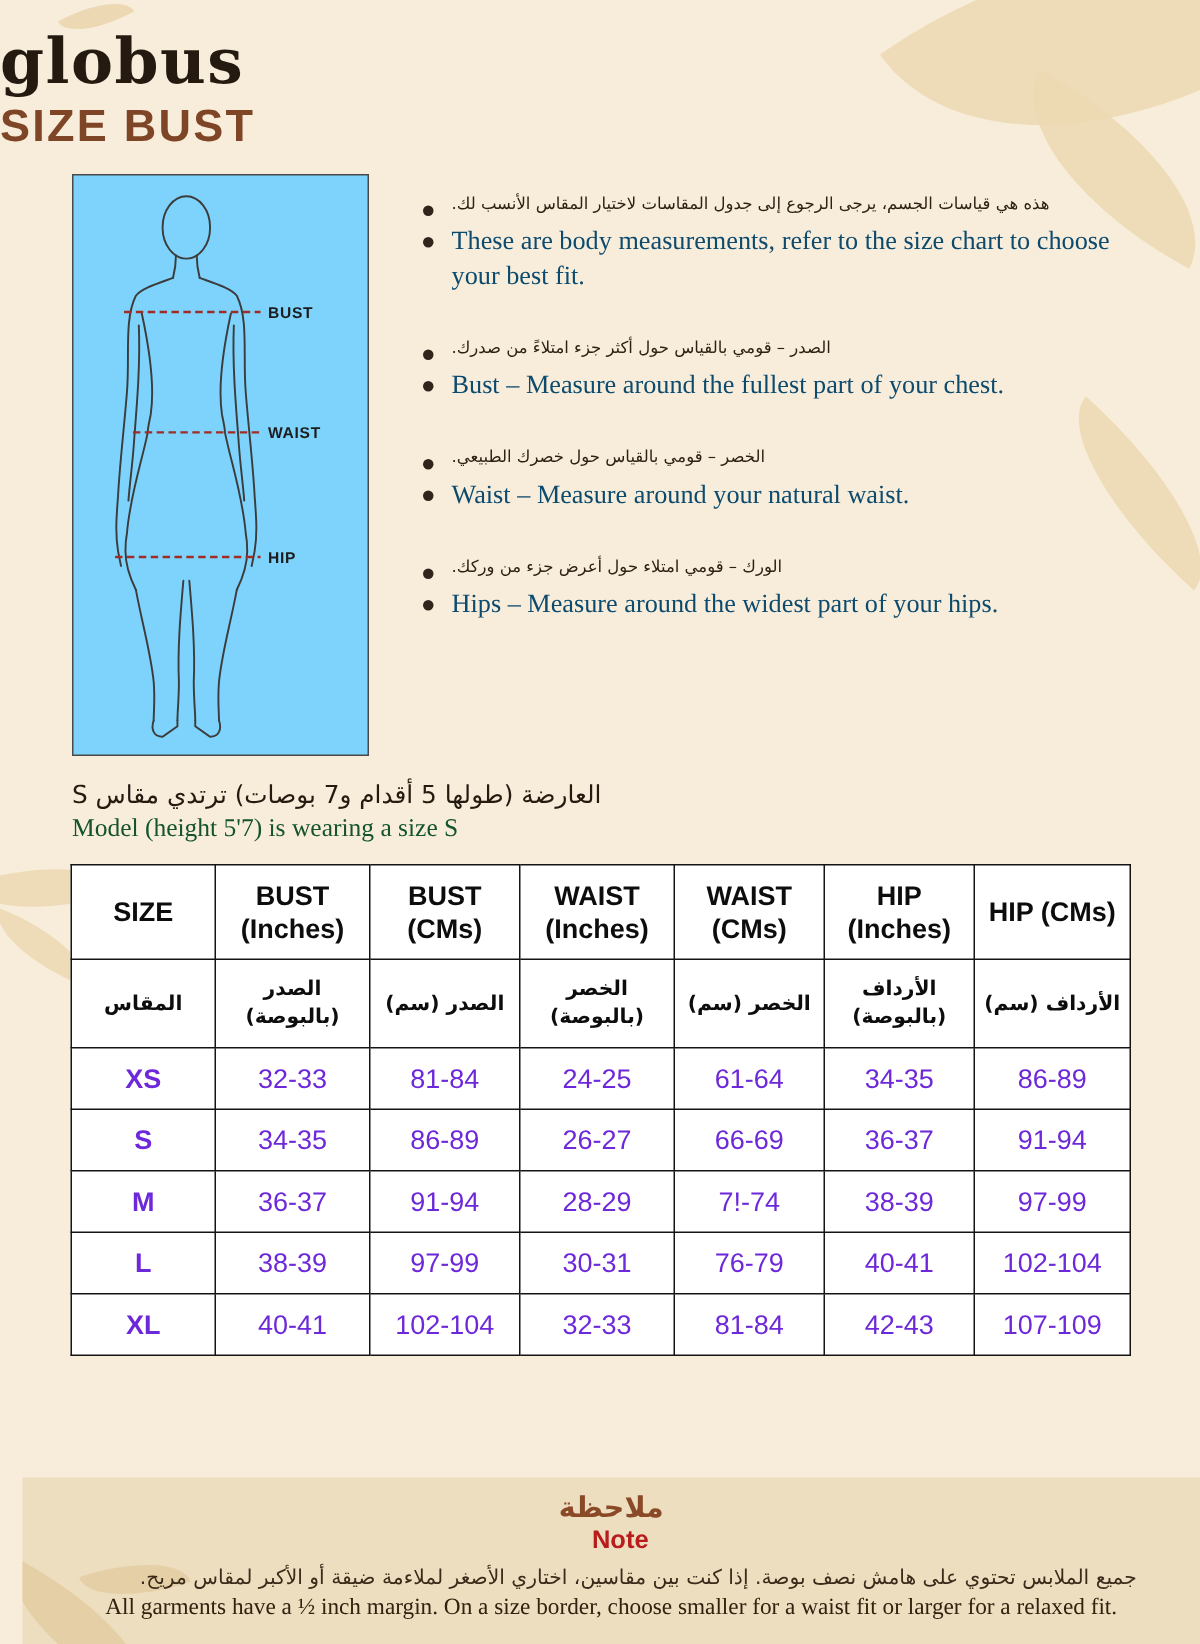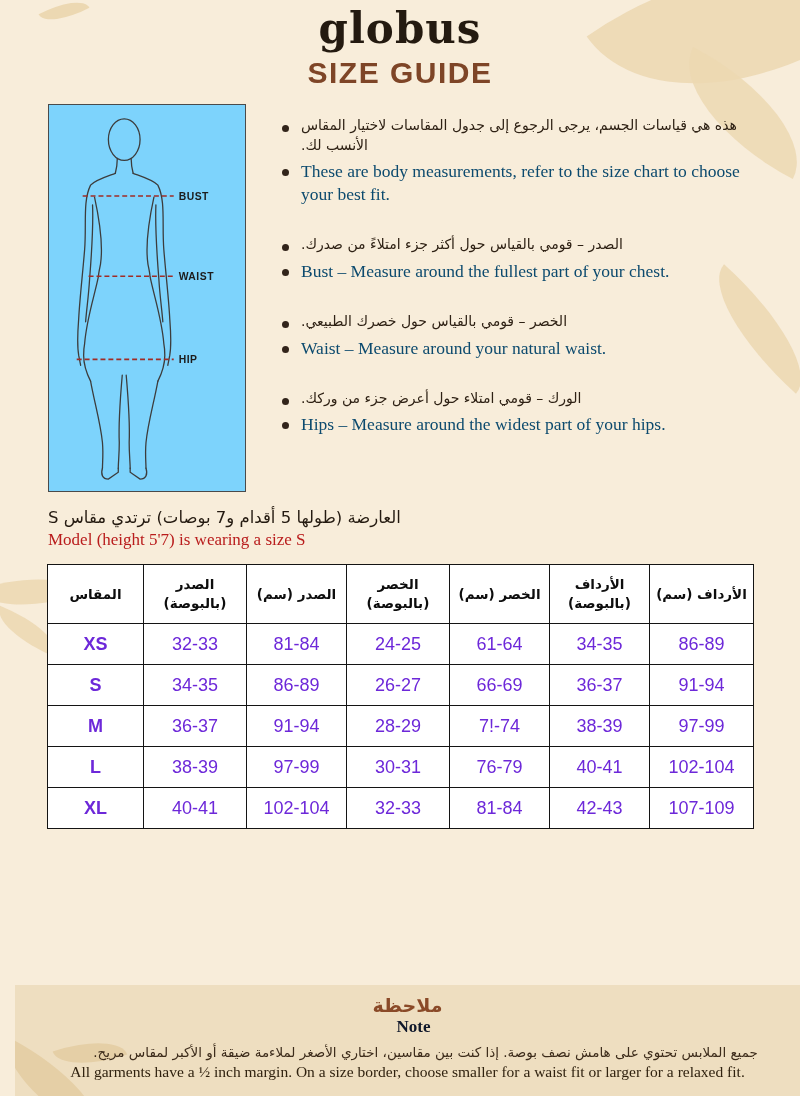--- a/index.html
+++ b/index.html
@@ -23,21 +23,21 @@
   .leaf-tl   { left:40px;  top:2px;    width:48px;  height:18px; transform:rotate(-28deg); }
   .leaf-tr1  { right:-48px; top:-46px; width:240px; height:150px; transform:rotate(-35deg); opacity:.9; }
   .leaf-tr2  { right:-18px; top:78px;  width:150px; height:70px;  transform:rotate(28deg); opacity:.85; }
   .leaf-rm   { right:-30px; top:305px; width:140px; height:48px;  transform:rotate(42deg); opacity:.9; }
   .leaf-lm1  { left:-18px;  top:575px; width:95px;  height:34px;  transform:rotate(-16deg); opacity:.9; }
   .leaf-lm2  { left:-8px;   top:618px; width:72px;  height:27px;  transform:rotate(22deg); opacity:.9; }
 
   .content { position:relative; z-index:1; }
 
   
-  .header { text-align:center; padding-top:8px; }
+  .header { text-align:left; padding-top:20px; }
   .brand {
     font-family:"DejaVu Serif", serif;
     font-weight:700; font-size:42px; line-height:1;
     color:#241a10; letter-spacing:1px;
   }
   .title {
     font-family:"Liberation Sans", sans-serif;
     font-weight:700; font-size:30px; letter-spacing:1.5px;
     color:#7e4527; margin-top:6px;
   }
@@ -53,39 +53,39 @@
   .bullets { flex:1; margin-left:36px; padding-top:12px; }
   .group { margin-bottom:29px; }
   .line { display:flex; align-items:flex-start; margin-bottom:5px; }
   .dot {
     flex:none; width:7px; height:7px; border-radius:50%;
     background:#32241a; margin:9px 12px 0 0;
   }
   .ar {
     direction:rtl; text-align:left;
     font-family:"DejaVu Sans", sans-serif;
-    font-size:14px; line-height:1.4; color:#2e2114;
+    font-size:11px; line-height:1.4; color:#2e2114;
     flex:1;
   }
   .en {
     font-family:"Liberation Serif", serif;
     font-size:17.5px; line-height:1.32; color:#0c4a6e;
     flex:1;
   }
 
   
   .model-note { margin:16px 48px 0 48px; }
   .model-ar {
     direction:rtl; text-align:left;
     font-family:"DejaVu Sans", sans-serif;
     font-size:16.5px; color:#241a10;
   }
   .model-en {
     font-family:"Liberation Serif", serif;
-    font-size:17px; color:#b91c1c; margin-top:3px;
+    font-size:17px; color:#14532d; margin-top:3px;
   }
 
   
   .table-wrap { margin:14px 47px 0 47px; }
   table.size-table {
     border-collapse:collapse; table-layout:fixed;
     width:706px; background:#ffffff;
   }
   table.size-table td {
     border:1px solid #141414;
@@ -116,22 +116,22 @@
   }
   .band-leaf1 { left:-22px; bottom:-14px; width:120px; height:46px; transform:rotate(28deg); background:#e5cfa6; }
   .band-leaf2 { left:40px; bottom:30px; width:70px; height:26px; transform:rotate(-18deg); background:#e5cfa6; }
   .note-inner { position:relative; z-index:1; }
   .note-title-ar {
     font-family:"DejaVu Sans", sans-serif;
     font-weight:700; font-size:19px; color:#8a4a28;
     padding-top:9px;
   }
   .note-title-en {
-    font-family:Liberation Serif, serif;
-    font-weight:700; font-size:17px; color:#0f172a;
+    font-family:Liberation Sans, sans-serif;
+    font-weight:700; font-size:17px; color:#b91c1c;
     margin-top:1px;
     margin-left:12px;
   }
   .note-body-ar {
     font-family:"DejaVu Sans", sans-serif;
     font-size:13.5px; color:#3c2b1a; margin-top:7px;padding-left:36px;
   }
   .note-body-en {
     font-family:"Liberation Serif", serif;
     font-size:15.5px; color:#30220f; margin-top:3px;
@@ -151,21 +151,21 @@
   <div class="leaf leaf-tr1"></div>
   <div class="leaf leaf-tr2"></div>
   <div class="leaf leaf-rm"></div>
   <div class="leaf leaf-lm1"></div>
   <div class="leaf leaf-lm2"></div>
 
   <div class="content">
 
     <div class="header">
       <div class="brand">globus</div>
-      <div class="title">SIZE GUIDE</div>
+      <div class="title">SIZE BUST</div>
     </div>
 
     <div class="main-row">
 
       <div class="figure-box">
         <svg width="194" height="384" viewBox="0 0 196 386">
           <g transform="translate(-12,0)" fill="none" stroke="#3c3c3c" stroke-width="1.3" stroke-linecap="round">
             <ellipse cx="88" cy="34" rx="16" ry="21"></ellipse>
             <path d="M81,53 C81,60 80,64 79,68"></path>
             <path d="M95,53 C95,60 96,64 97,68"></path>
@@ -247,20 +247,29 @@
         <colgroup>
           <col style="width:96px">
             <col style="width:103px">
             <col style="width:100px">
           <col style="width:103px">
             <col style="width:100px">
             <col style="width:100px">
             <col style="width:104px">
         </colgroup>
         <tbody>
+            <tr class="header-en">
+              <td>SIZE</td>
+              <td>BUST (Inches)</td>
+              <td>BUST (CMs)</td>
+              <td>WAIST (Inches)</td>
+              <td>WAIST (CMs)</td>
+              <td>HIP (Inches)</td>
+              <td>HIP (CMs)</td>
+            </tr>
             <tr class="header-ar">
               <td dir="rtl">المقاس</td>
               <td dir="rtl">الصدر (بالبوصة)</td>
               <td dir="rtl">الصدر (سم)</td>
               <td dir="rtl">الخصر (بالبوصة)</td>
               <td dir="rtl">الخصر (سم)</td>
               <td dir="rtl">الأرداف (بالبوصة)</td>
               <td dir="rtl">الأرداف (سم)</td>
             </tr>
             <tr class="data-row">

